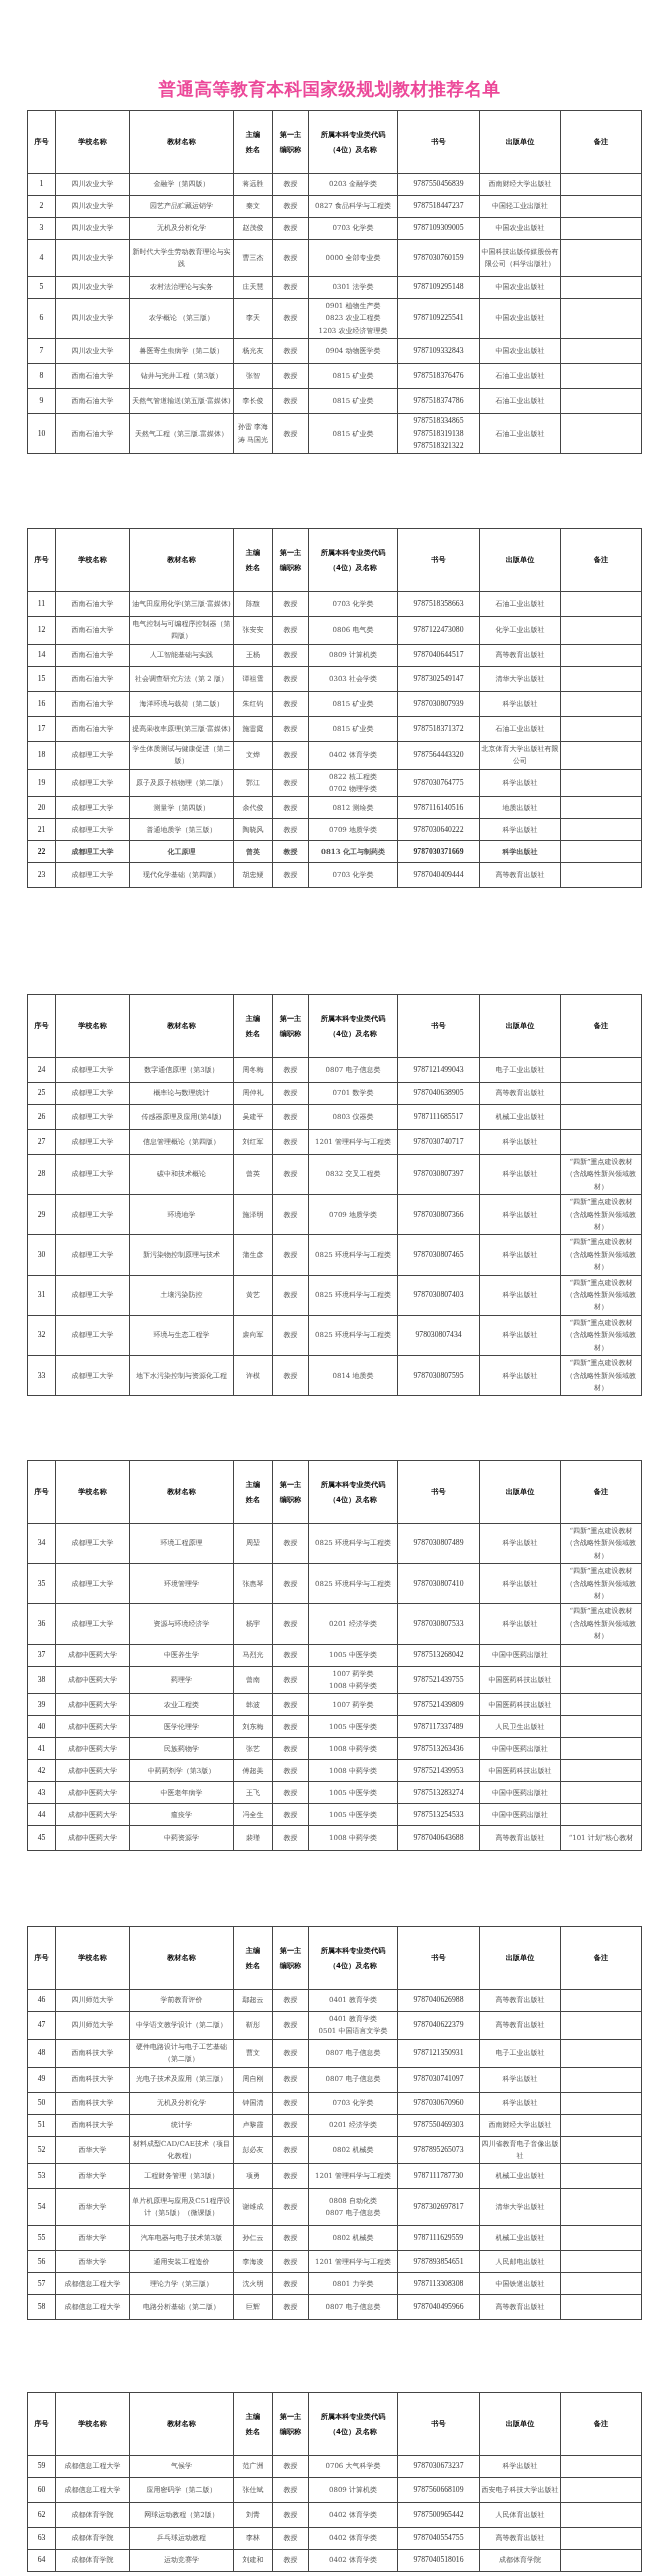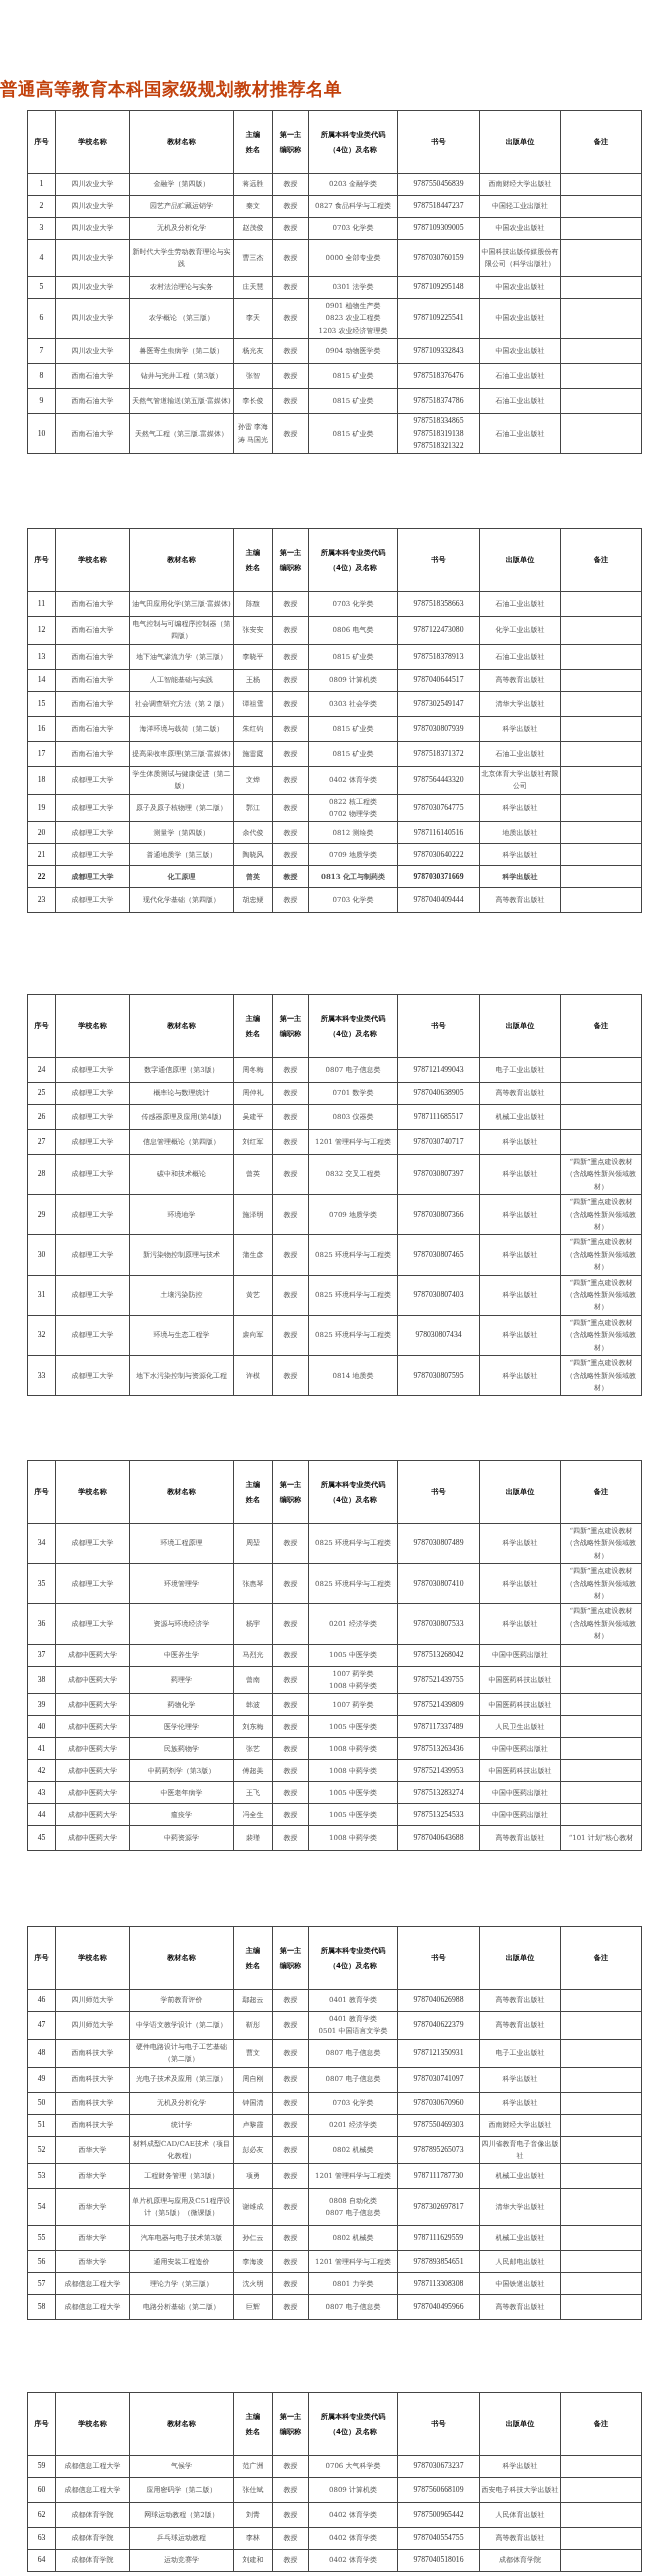--- a/index.html
+++ b/index.html
@@ -1,17 +1,17 @@
 <!DOCTYPE html>
 <html style="font-size:8.2px"><head>
 <meta charset="utf-8">
 <style>
   html, body { margin: 0; padding: 0; background: #ffffff; }
   body { width: 659px; height: 3260px; position: relative; font-family: "DejaVu Serif", "Liberation Serif", serif; color: #333; }
-  .title { position: absolute; left: 0; width: 659px; top: 77px; font-size: 17.5px; font-weight: bold; color: #c2410c; letter-spacing: 0.5px; font-family: "DejaVu Serif", serif; }
+  .title { position: absolute; left: 0; width: 659px; top: 77px; text-align: center; font-size: 17.5px; font-weight: bold; color: #ec4899; letter-spacing: 0.5px; font-family: "DejaVu Serif", serif; }
   .page-table { position: absolute; left: 27px; border-collapse: collapse; table-layout: fixed; width: 615px; }
   .page-table th, .page-table td { border: 0.5px solid #444; text-align: center; vertical-align: middle; padding: 1px 1.5px; font-size: 7px; line-height: 12.4px; color: #555; word-break: break-all; }
   .page-table th { font-weight: bold; color: #111; height: 60px; font-size: 7.2px; line-height: 15.5px; font-family: "DejaVu Sans", sans-serif; }
   .page-table tr { height: 22px; }
   .page-table td.num { color: #222; font-family: "Liberation Serif", serif; font-size: 7.7px; }
   .page-table td.isbn { font-family: "Liberation Serif", serif; font-size: 7.7px; color: #333; }
   .page-table tbody tr { border-bottom: 1px solid #444; }
   .row-line { white-space: pre-line; }
 </style>
 </head>
@@ -209,31 +209,20 @@
           <td class="row-line num">12</td>
           <td class="row-line">西南石油大学</td>
           <td class="row-line">电气控制与可编程序控制器（第四版）</td>
           <td class="row-line">张安安</td>
           <td class="row-line">教授</td>
           <td class="row-line">0806 电气类</td>
           <td class="row-line isbn">9787122473080</td>
           <td class="row-line">化学工业出版社</td>
           <td class="row-line"></td>
         </tr>
-        <tr style="height: 25px;">
-          <td class="row-line num">13</td>
-          <td class="row-line">西南石油大学</td>
-          <td class="row-line">地下油气渗流力学（第三版）</td>
-          <td class="row-line">李晓平</td>
-          <td class="row-line">教授</td>
-          <td class="row-line">0815 矿业类</td>
-          <td class="row-line isbn">9787518378913</td>
-          <td class="row-line">石油工业出版社</td>
-          <td class="row-line"></td>
-        </tr>
         <tr style="height: 22px;">
           <td class="row-line num">14</td>
           <td class="row-line">西南石油大学</td>
           <td class="row-line">人工智能基础与实践</td>
           <td class="row-line">王杨</td>
           <td class="row-line">教授</td>
           <td class="row-line">0809 计算机类</td>
           <td class="row-line isbn">9787040644517</td>
           <td class="row-line">高等教育出版社</td>
           <td class="row-line"></td>
@@ -562,21 +551,21 @@
           <td class="row-line">教授</td>
           <td class="row-line">1007 药学类
 1008 中药学类</td>
           <td class="row-line isbn">9787521439755</td>
           <td class="row-line">中国医药科技出版社</td>
           <td class="row-line"></td>
         </tr>
         <tr style="height: 22px;">
           <td class="row-line num">39</td>
           <td class="row-line">成都中医药大学</td>
-          <td class="row-line">药物化学</td>
+          <td class="row-line">农业工程类</td>
           <td class="row-line">韩波</td>
           <td class="row-line">教授</td>
           <td class="row-line">1007 药学类</td>
           <td class="row-line isbn">9787521439809</td>
           <td class="row-line">中国医药科技出版社</td>
           <td class="row-line"></td>
         </tr>
         <tr style="height: 22px;">
           <td class="row-line num">40</td>
           <td class="row-line">成都中医药大学</td>

